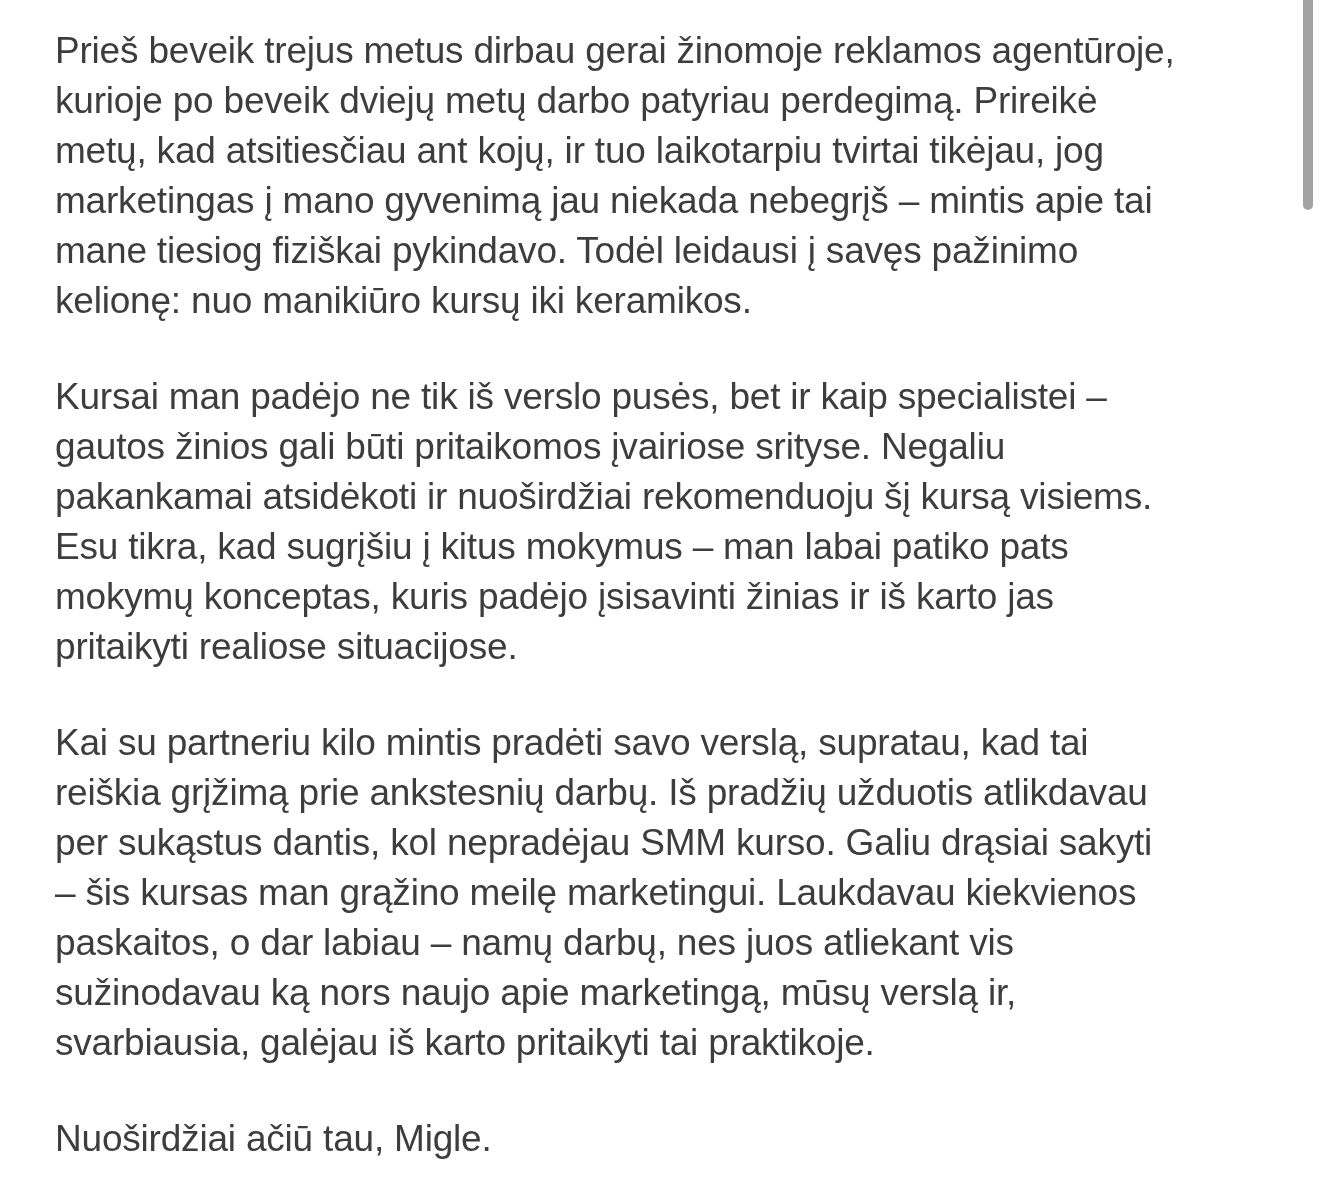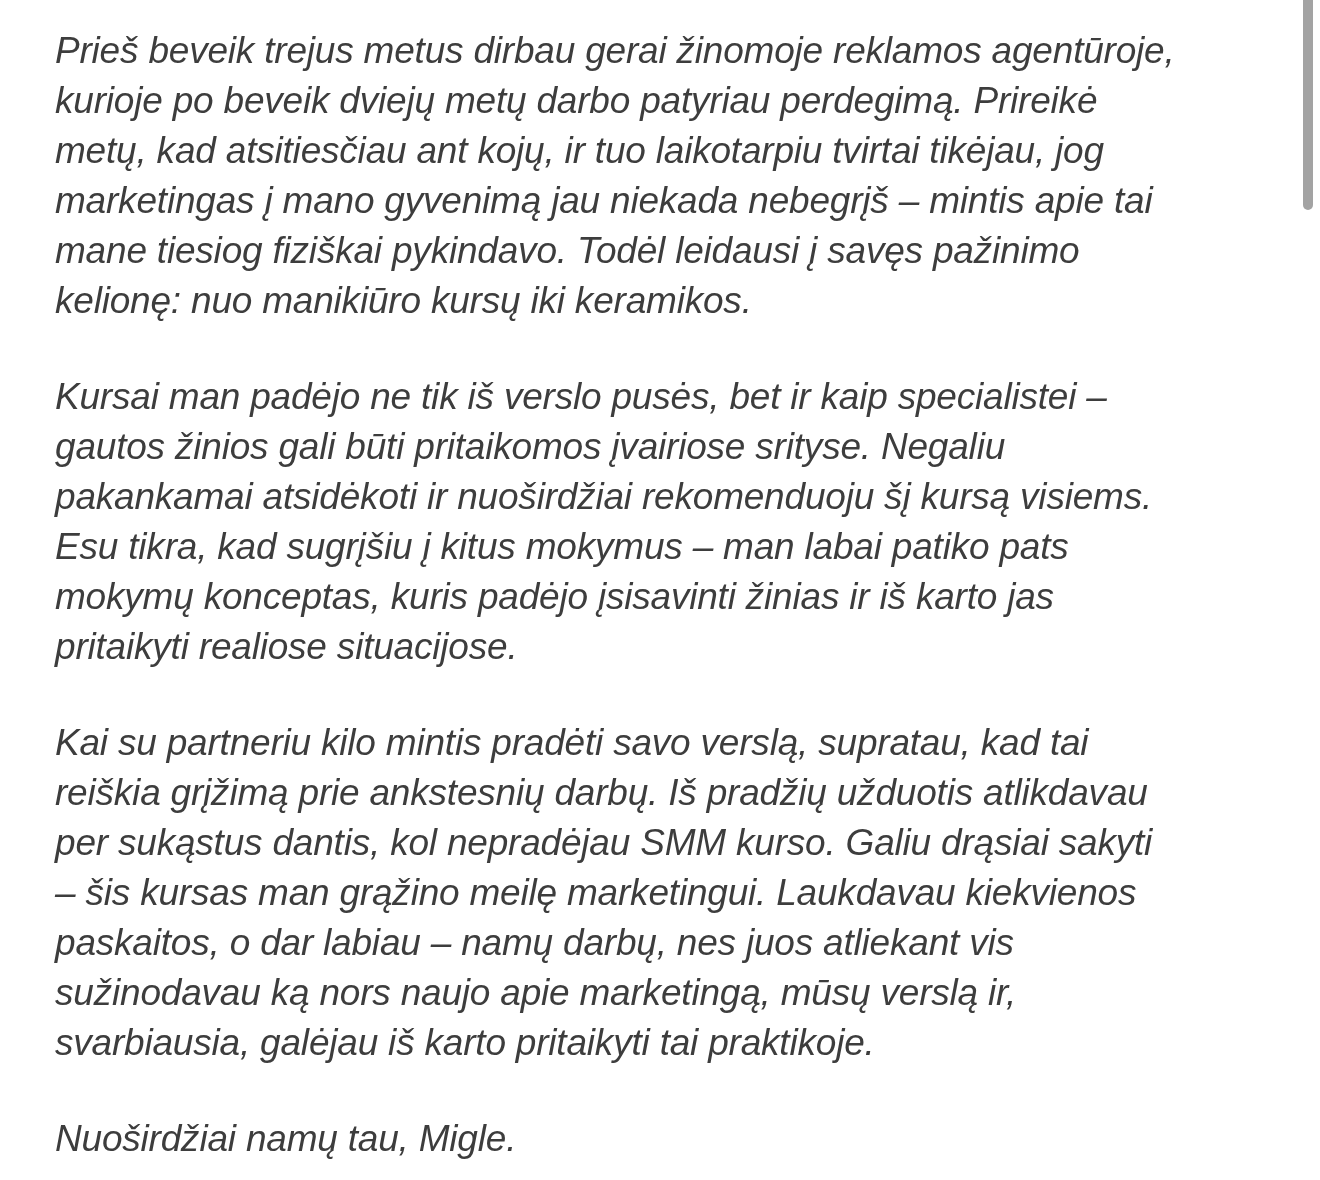--- a/index.html
+++ b/index.html
@@ -24,21 +24,20 @@
     font-family: "Liberation Sans", "DejaVu Sans", sans-serif;
     font-size: 37px;
     line-height: 50px;
     letter-spacing: -0.2px;
     color: #3d3d3d;
     font-weight: 400;
   }
   .text-content p {
     margin: 0 0 46px 0;
     white-space: pre;
-    font-style: italic;
   }
   .text-content p:last-child {
     margin-bottom: 0;
   }
   .scrollbar-thumb {
     position: absolute;
     right: 7px;
     top: -12px;
     width: 10px;
     height: 222px;
@@ -63,16 +62,16 @@
 Esu tikra, kad sugrįšiu į kitus mokymus – man labai patiko pats
 mokymų konceptas, kuris padėjo įsisavinti žinias ir iš karto jas
 pritaikyti realiose situacijose.</p>
     <p>Kai su partneriu kilo mintis pradėti savo verslą, supratau, kad tai
 reiškia grįžimą prie ankstesnių darbų. Iš pradžių užduotis atlikdavau
 per sukąstus dantis, kol nepradėjau SMM kurso. Galiu drąsiai sakyti
 – šis kursas man grąžino meilę marketingui. Laukdavau kiekvienos
 paskaitos, o dar labiau – namų darbų, nes juos atliekant vis
 sužinodavau ką nors naujo apie marketingą, mūsų verslą ir,
 svarbiausia, galėjau iš karto pritaikyti tai praktikoje.</p>
-    <p>Nuoširdžiai namų tau, Migle.</p>
+    <p>Nuoširdžiai ačiū tau, Migle.</p>
   </div>
   <div class="scrollbar-thumb"></div>
 </main>
 
 </body></html>

